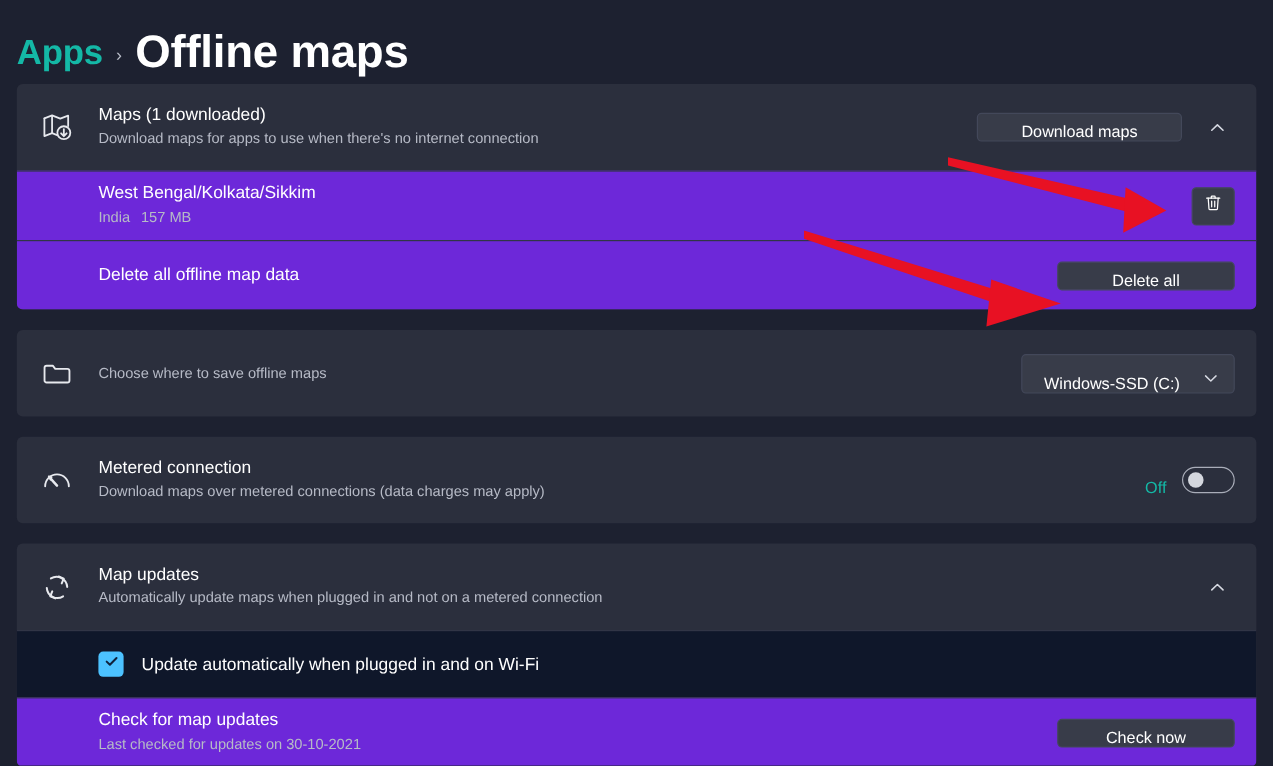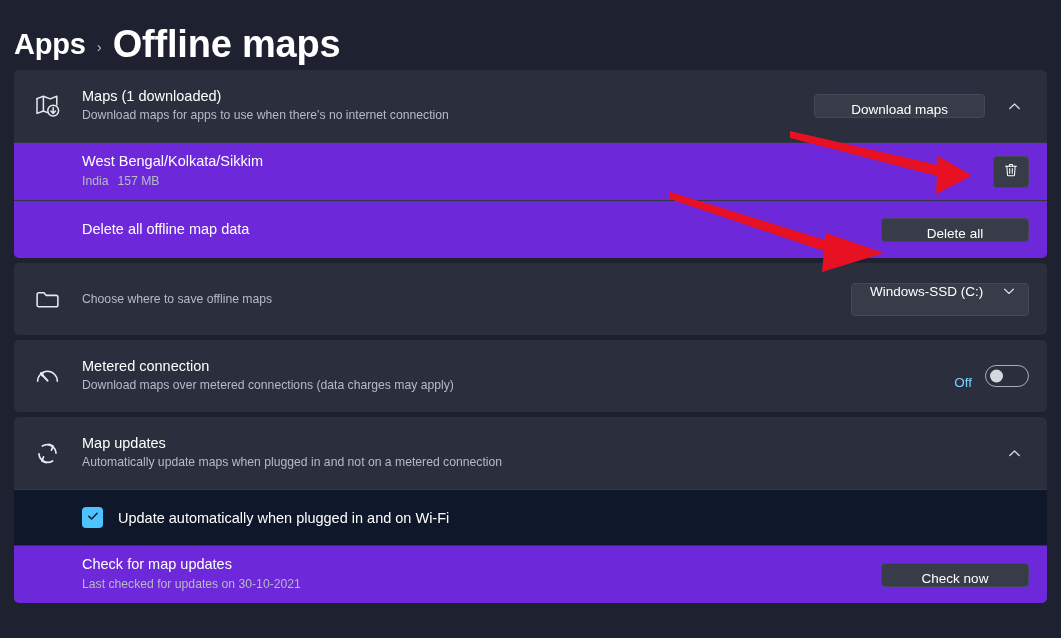--- a/index.html
+++ b/index.html
@@ -21,41 +21,41 @@
   .breadcrumb {
     display: flex;
     align-items: center;
     gap: 11px;
     padding: 18px 0 0 14px;
     height: 70px;
   }
   .crumb-apps {
     font-size: 29px;
     font-weight: 600;
-    color: #ffffff;
+    color: #14b8a6;
     letter-spacing: -0.2px;
   }
   .crumb-sep {
     font-size: 15px;
     color: #b9bdc8;
     padding-top: 4px;
   }
   .crumb-current {
     font-size: 38px;
     font-weight: 600;
     color: #ffffff;
     letter-spacing: -0.2px;
   }
 
   
   .content {
     padding: 0 14px;
     display: flex;
     flex-direction: column;
-    gap: 5px;
+    gap: 17px;
   }
   .card {
     background: #2b2f3d;
     border-radius: 5px;
     overflow: hidden;
   }
 
   
   .row {
     display: flex;
@@ -140,32 +140,32 @@
     cursor: pointer;
   }
 
   
   .dropdown {
     background: #383c49;
     border: 1px solid #43485a;
     border-radius: 4px;
     height: 33px;
     display: flex;
-    align-items: flex-start;
+    align-items: flex-end;
     gap: 14px;
     padding: 0 12px 0 18px;
     cursor: pointer;
     min-width: 178px;
     justify-content: space-between;
   }
   .dropdown-value { font-size: 13.5px; color: #ffffff; white-space: nowrap; }
 
   
   .toggle-wrap { display: flex; align-items: center; gap: 13px; }
-  .toggle-label { font-size: 13.5px; color: #7dd3fc; margin-top: 12px; }
+  .toggle-label { font-size: 13.5px; color: #14b8a6; margin-top: 12px; }
   .toggle {
     width: 44px;
     height: 22px;
     border-radius: 11px;
     border: 1.2px solid #a9adb9;
     background: transparent;
     position: relative;
     cursor: pointer;
   }
   .toggle .knob {

